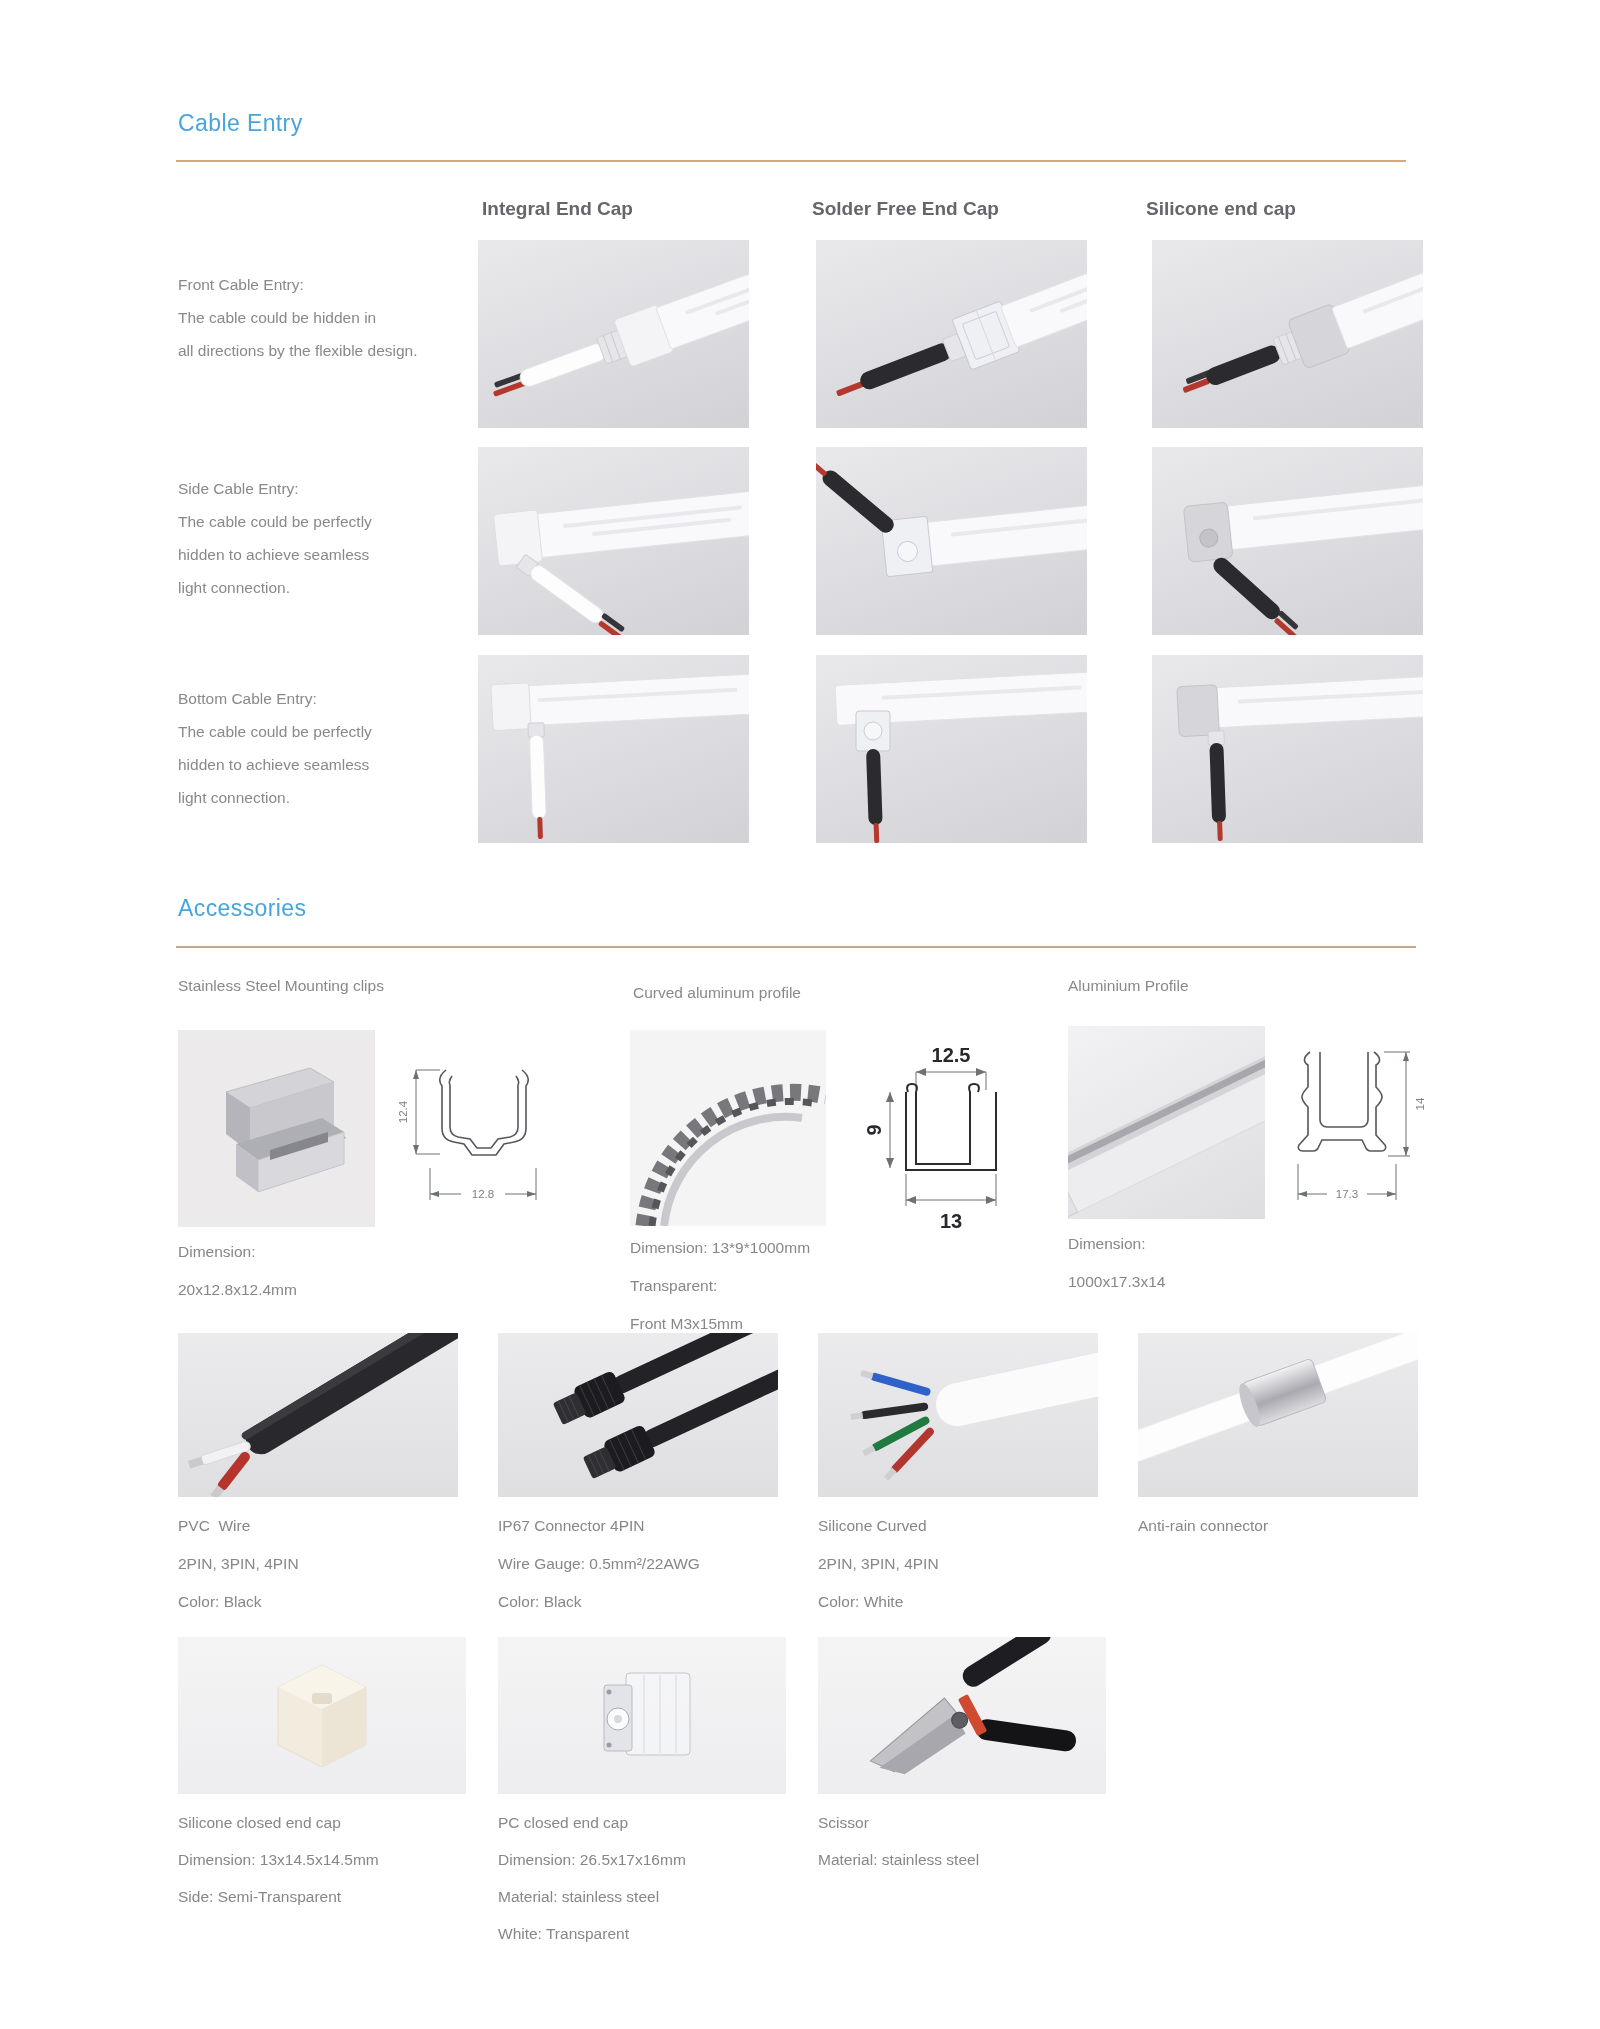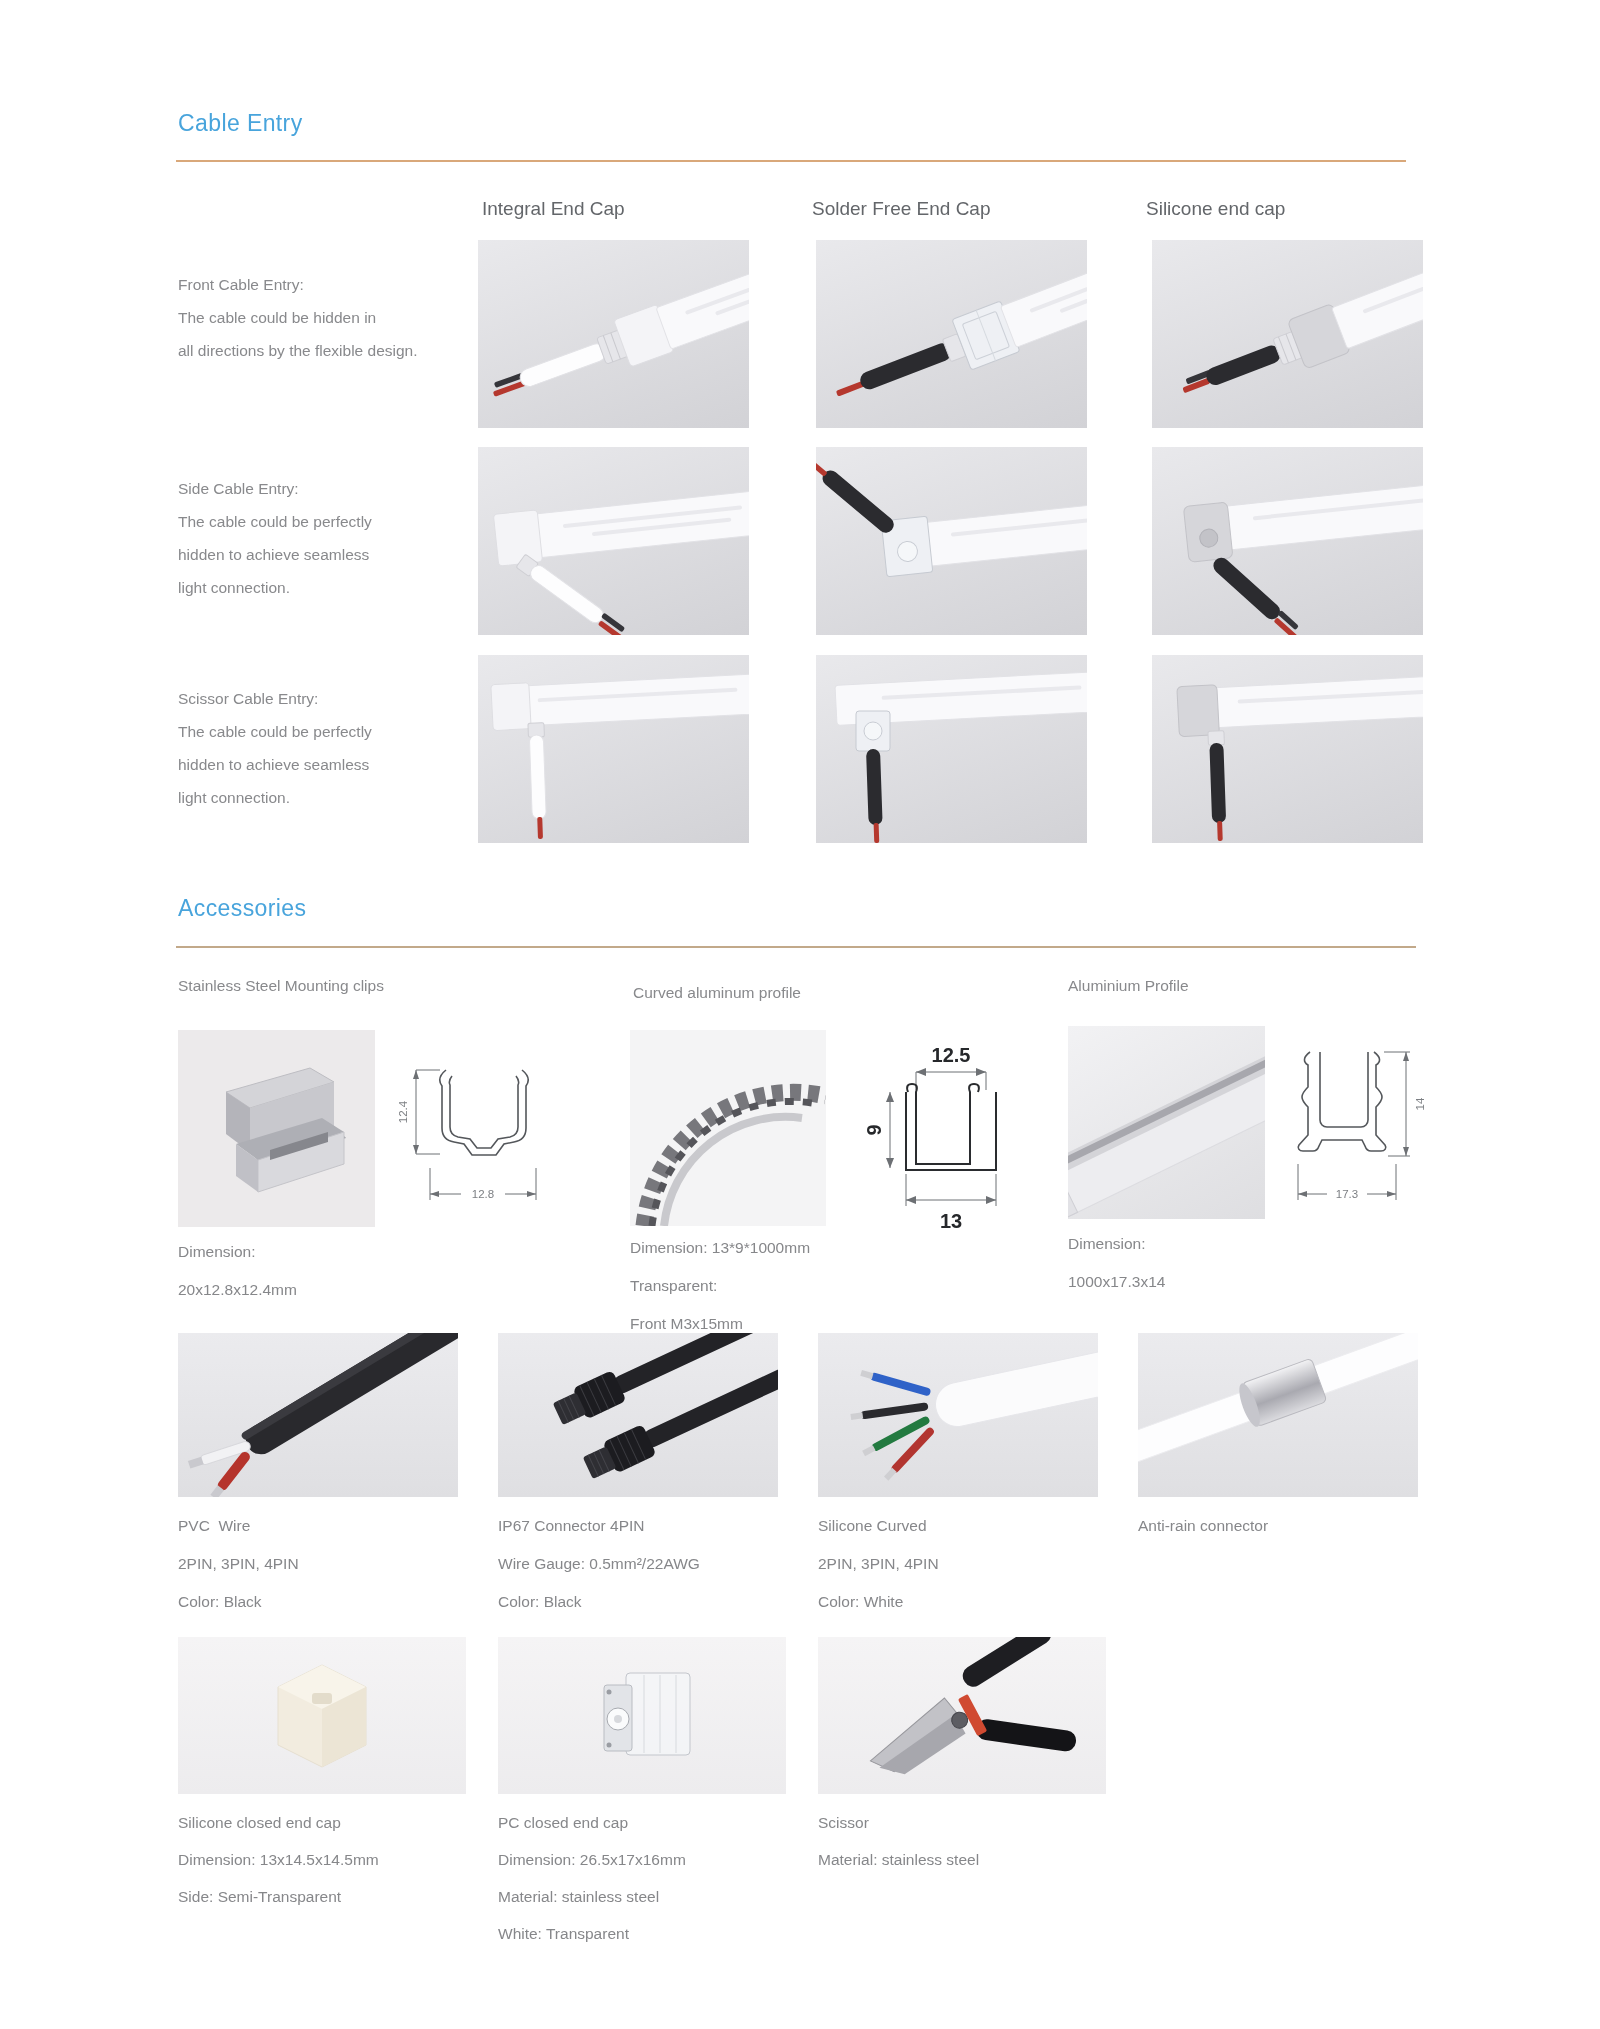--- a/index.html
+++ b/index.html
@@ -1,21 +1,21 @@
 <!DOCTYPE html>
 <html><head>
 <meta charset="utf-8">
 <style>
 *{margin:0;padding:0;box-sizing:border-box}
 html,body{background:#fff}
 body{width:1600px;height:2029px;position:relative;font-family:"Liberation Sans",sans-serif;overflow:hidden}
 .abs{position:absolute}
 .sec-title{font-size:23px;color:#48a4dc;font-weight:400;letter-spacing:.4px;white-space:nowrap}
 .rule{height:2px}
-.colhead{font-size:19px;color:#63666a;white-space:nowrap;font-weight:400}
+.colhead{font-size:19px;color:#63666a;white-space:nowrap;font-weight:700}
 .photo{overflow:hidden}
 .photo svg{width:100%;height:100%;display:block}
 .cell-bg{background:linear-gradient(160deg,#e9e9ec 0%,#d2d2d6 100%)}
 .flat1{background:#eceaeb}
 .flat2{background:#f4f4f5}
 .grad3{background:linear-gradient(150deg,#f2f2f4,#dedee1)}
 .acc-bg{background:linear-gradient(180deg,#ebebee,#dfdfe2)}
 .cap-bg{background:linear-gradient(180deg,#f5f4f5,#edecee)}
 .rowlabel p{color:#88898c;font-size:15.5px;line-height:33px;white-space:pre-wrap}
 .itemtext p{color:#86878a;font-size:15.5px;line-height:38px;white-space:pre-wrap}
@@ -58,21 +58,21 @@
     <p>The cable could be hidden in</p>
     <p>all directions by the flexible design.</p>
   </div>
   <div class="abs rowlabel" style="left:178px;top:472px;width:300px">
     <p>Side Cable Entry:</p>
     <p>The cable could be perfectly</p>
     <p>hidden to achieve seamless</p>
     <p>light connection.</p>
   </div>
   <div class="abs rowlabel" style="left:178px;top:682px;width:300px">
-    <p>Scissor Cable Entry:</p>
+    <p>Bottom Cable Entry:</p>
     <p>The cable could be perfectly</p>
     <p>hidden to achieve seamless</p>
     <p>light connection.</p>
   </div>
 
   <div class="abs photo cell-bg" style="left:478px;top:240px;width:271px;height:188px">
     <svg viewBox="0 0 271 188">
       <g transform="translate(22,148) rotate(-20)">
         <rect class="st-blk" x="-4" y="-7" width="30" height="5.5" rx="2"></rect>
         <rect class="st-red" x="-8" y="1" width="34" height="5.5" rx="2"></rect>

